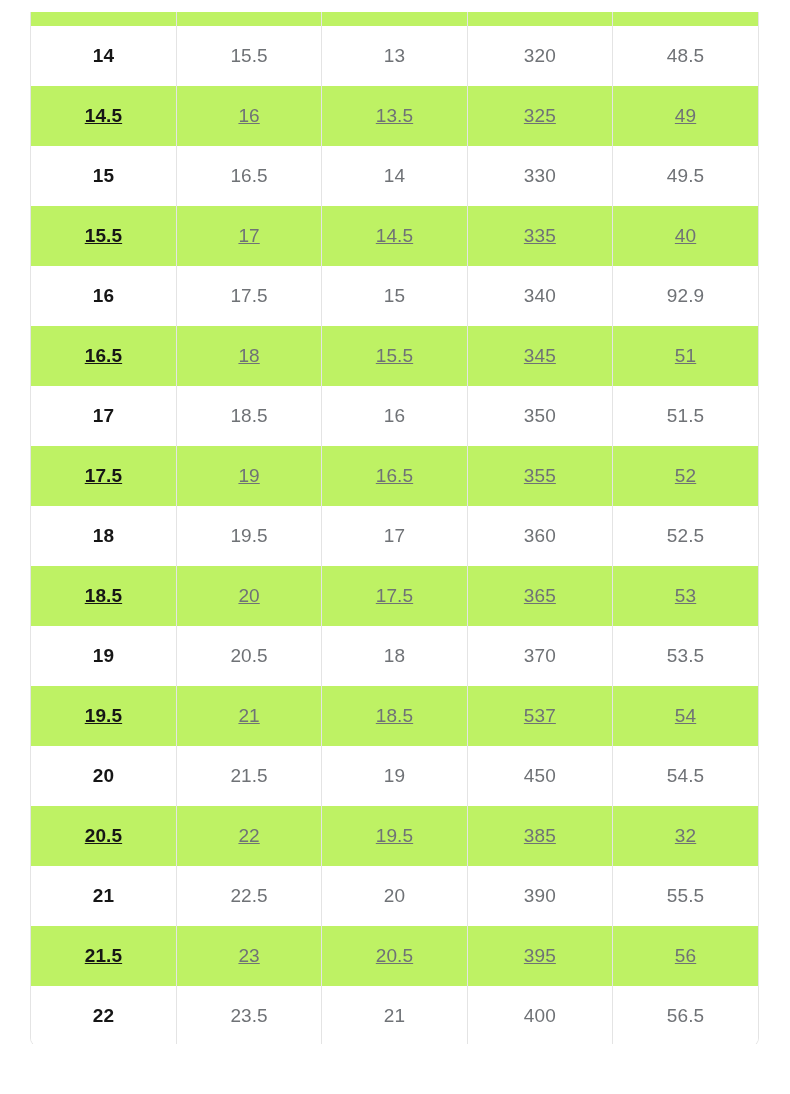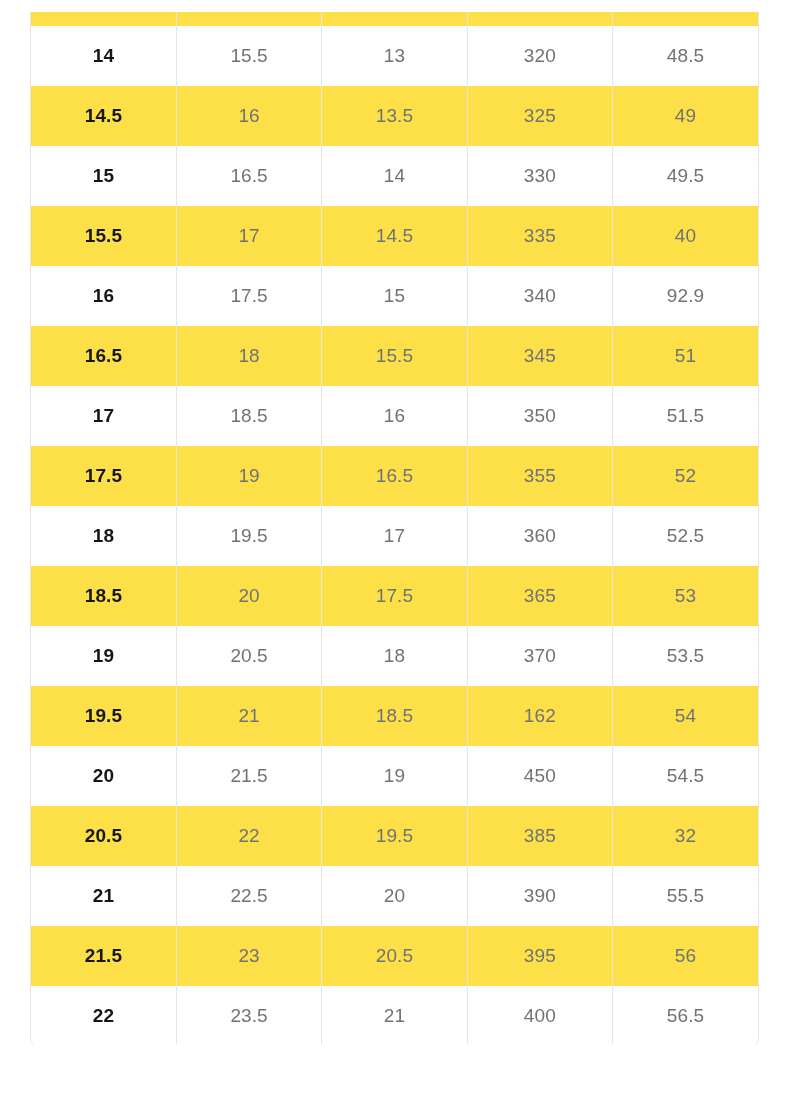--- a/index.html
+++ b/index.html
@@ -71,21 +71,22 @@
     border-right: none;
   }
 
   table.size-table td.primary {
     color: #161616;
     font-weight: 700;
     font-size: 19px;
   }
 
   table.size-table tr.striped td {
-    background: #fde047;
+    background: #bef264;
+    text-decoration: underline;
   }
 
   table.size-table tr.plain td {
     background: #ffffff;
   }
 
   
 </style>
 </head>
 <body>
@@ -177,21 +178,21 @@
               <td class="primary">19</td>
               <td>20.5</td>
               <td>18</td>
               <td>370</td>
               <td>53.5</td>
             </tr>
             <tr class="striped">
               <td class="primary">19.5</td>
               <td>21</td>
               <td>18.5</td>
-              <td>162</td>
+              <td>537</td>
               <td>54</td>
             </tr>
             <tr class="plain">
               <td class="primary">20</td>
               <td>21.5</td>
               <td>19</td>
               <td>450</td>
               <td>54.5</td>
             </tr>
             <tr class="striped">

